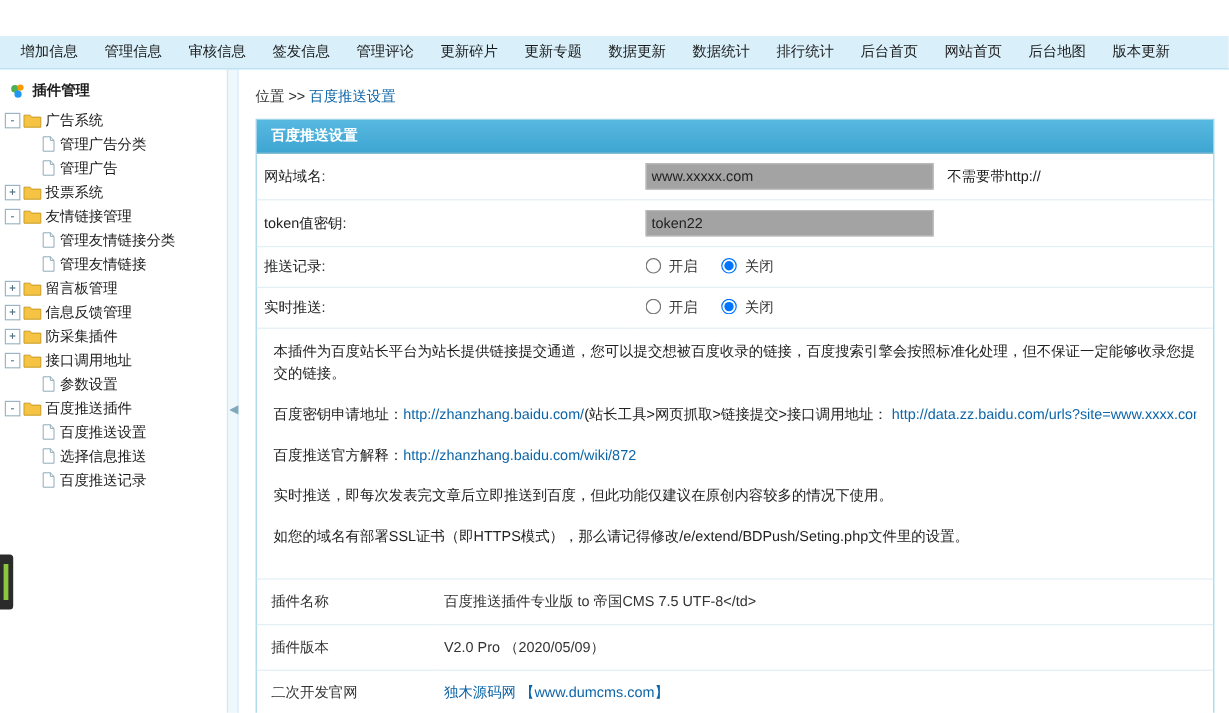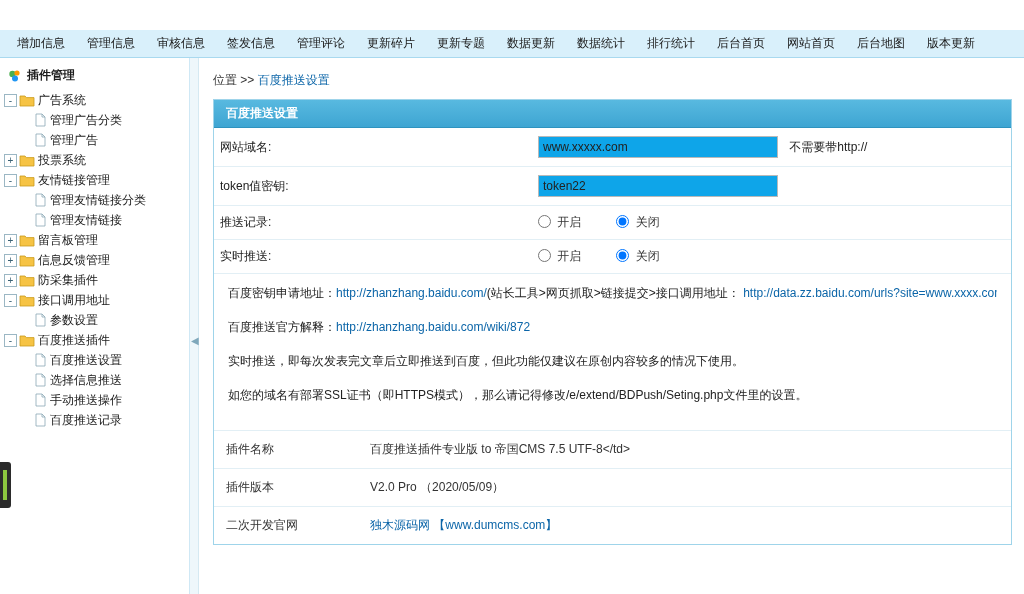--- a/index.html
+++ b/index.html
@@ -164,24 +164,24 @@
   }
   td.lab { width: 318px; padding-left: 12px; color: #222; }
   input.txt {
     width: 240px;
     height: 22px;
     border: 1px solid #b9b9b9;
     padding: 2px 4px;
     font-family: "Liberation Sans", sans-serif;
     font-size: 12px;
     color: #222;
-    background: #0ea5e9;
+    background: #a3a3a3;
   }
   .hint { margin-left: 8px; color: #222; }
-  .radio-group { display: inline-flex; align-items: center; gap: 19px; }
+  .radio-group { display: inline-flex; align-items: center; gap: 4px; }
   .radio-group label { margin-right: 16px; cursor: pointer; }
   input[type=radio] { vertical-align: -2px; margin: 0 3px 0 0; }
 
   .btnrow { text-align: left; padding-left: 330px !important; }
   button.btn {
     min-width: 54px;
     height: 24px;
     margin-right: 18px;
     border: 1px solid #aaa;
     background: linear-gradient(#fdfdfd, #e6e6e6);
@@ -401,30 +401,20 @@
         <span class="tlabel">选择信息推送</span>
       </div>
       <div class="tnode indent2">
         <span class="spacer"></span>
         <span class="doc">
           <svg width="13" height="14" viewBox="0 0 13 14">
               <path d="M2 1h6l3 3v9H2z" fill="#fff" stroke="#8aa7b5" stroke-width="0.8"></path>
               <path d="M8 1v3h3" fill="none" stroke="#8aa7b5" stroke-width="0.8"></path>
             </svg>
         </span>
-        <span class="tlabel">手动推送操作</span>
-      </div>
-      <div class="tnode indent2">
-        <span class="spacer"></span>
-        <span class="doc">
-          <svg width="13" height="14" viewBox="0 0 13 14">
-              <path d="M2 1h6l3 3v9H2z" fill="#fff" stroke="#8aa7b5" stroke-width="0.8"></path>
-              <path d="M8 1v3h3" fill="none" stroke="#8aa7b5" stroke-width="0.8"></path>
-            </svg>
-        </span>
         <span class="tlabel">百度推送记录</span>
       </div>
 
     </div>
 
     <div id="collapse-handle">
       <div class="bar"></div>
     </div>
   </div>
 
@@ -483,20 +473,21 @@
                 <input type="radio" name="realtime" checked="" style="">
                 <span>关闭</span>
               </label>
             </span>
           </td>
         </tr>
       </tbody>
         </table>
 
       <div class="notes">
+        <p>本插件为百度站长平台为站长提供链接提交通道，您可以提交想被百度收录的链接，百度搜索引擎会按照标准化处理，但不保证一定能够收录您提交的链接。</p>
         <p class="nowrapline">
           <span>百度密钥申请地址：</span><a href="#">http://zhanzhang.baidu.com/</a><span>(站长工具&gt;网页抓取&gt;链接提交&gt;接口调用地址：</span> <a href="#">http://data.zz.baidu.com/urls?site=www.xxxx.com&amp;token=toke</a>
         </p>
         <p>
           <span>百度推送官方解释：</span><a href="#">http://zhanzhang.baidu.com/wiki/872</a>
         </p>
         <p>实时推送，即每次发表完文章后立即推送到百度，但此功能仅建议在原创内容较多的情况下使用。</p>
         <p>如您的域名有部署SSL证书（即HTTPS模式），那么请记得修改/e/extend/BDPush/Seting.php文件里的设置。</p>
       </div>
 

